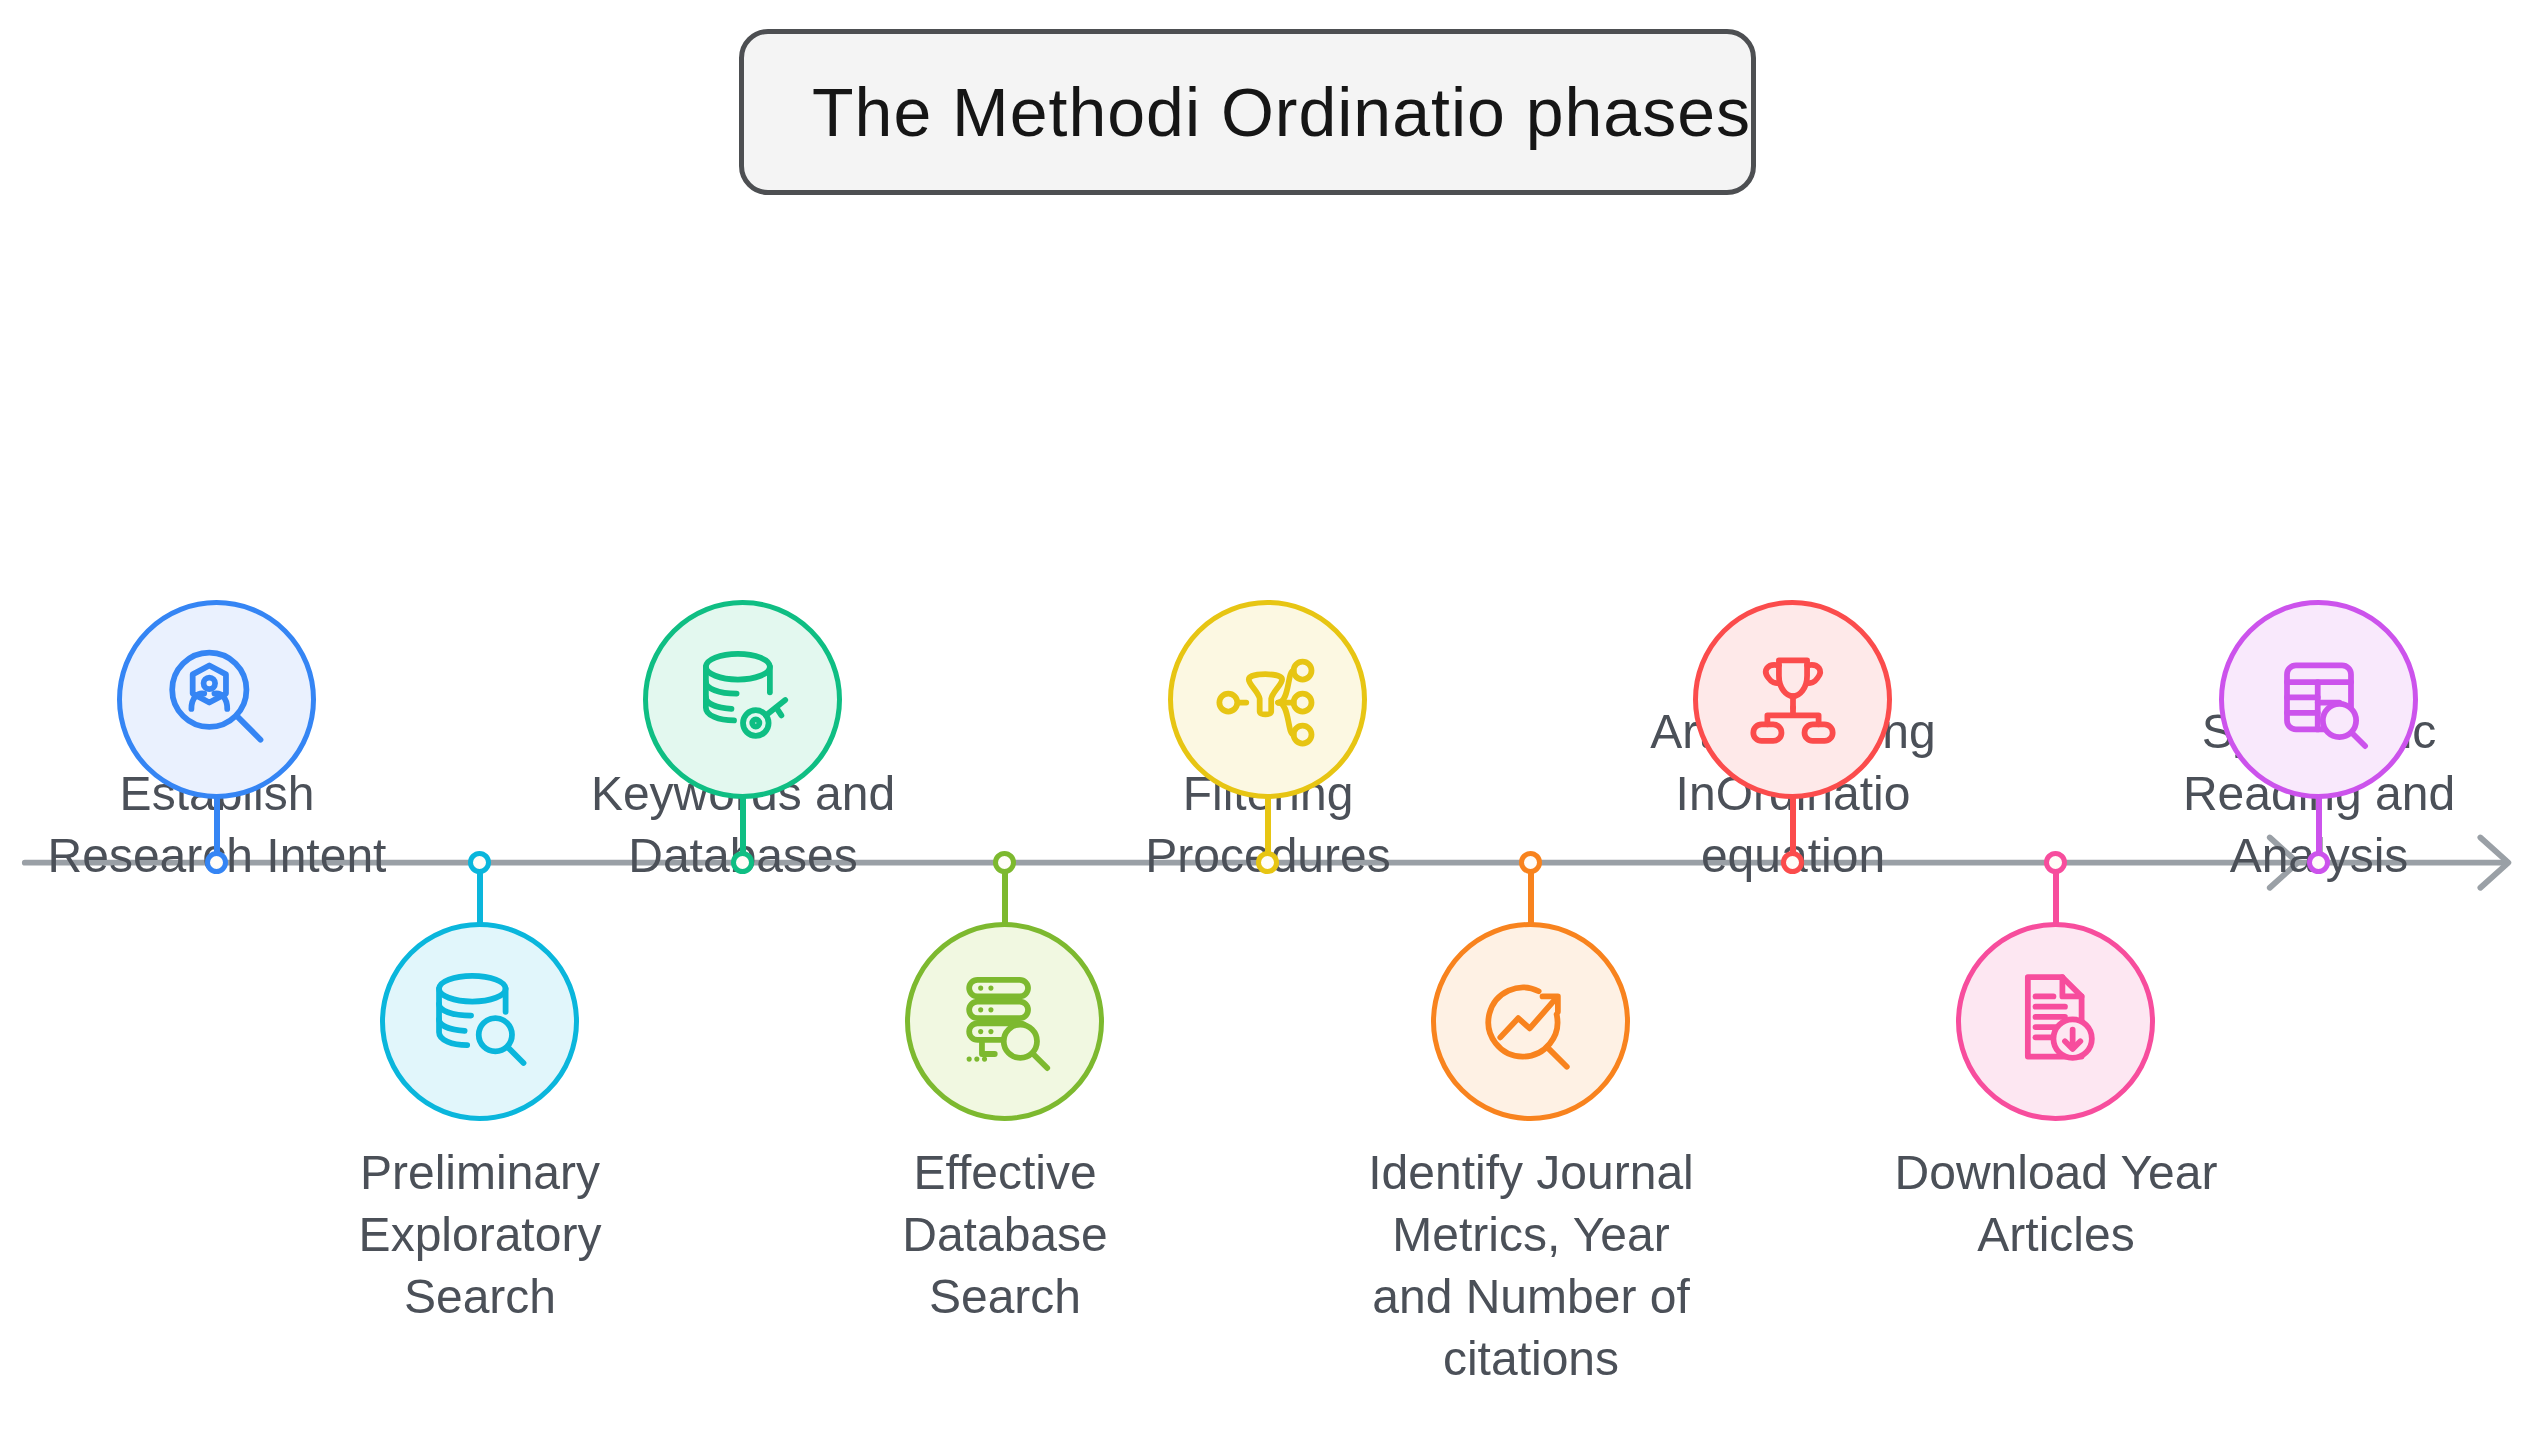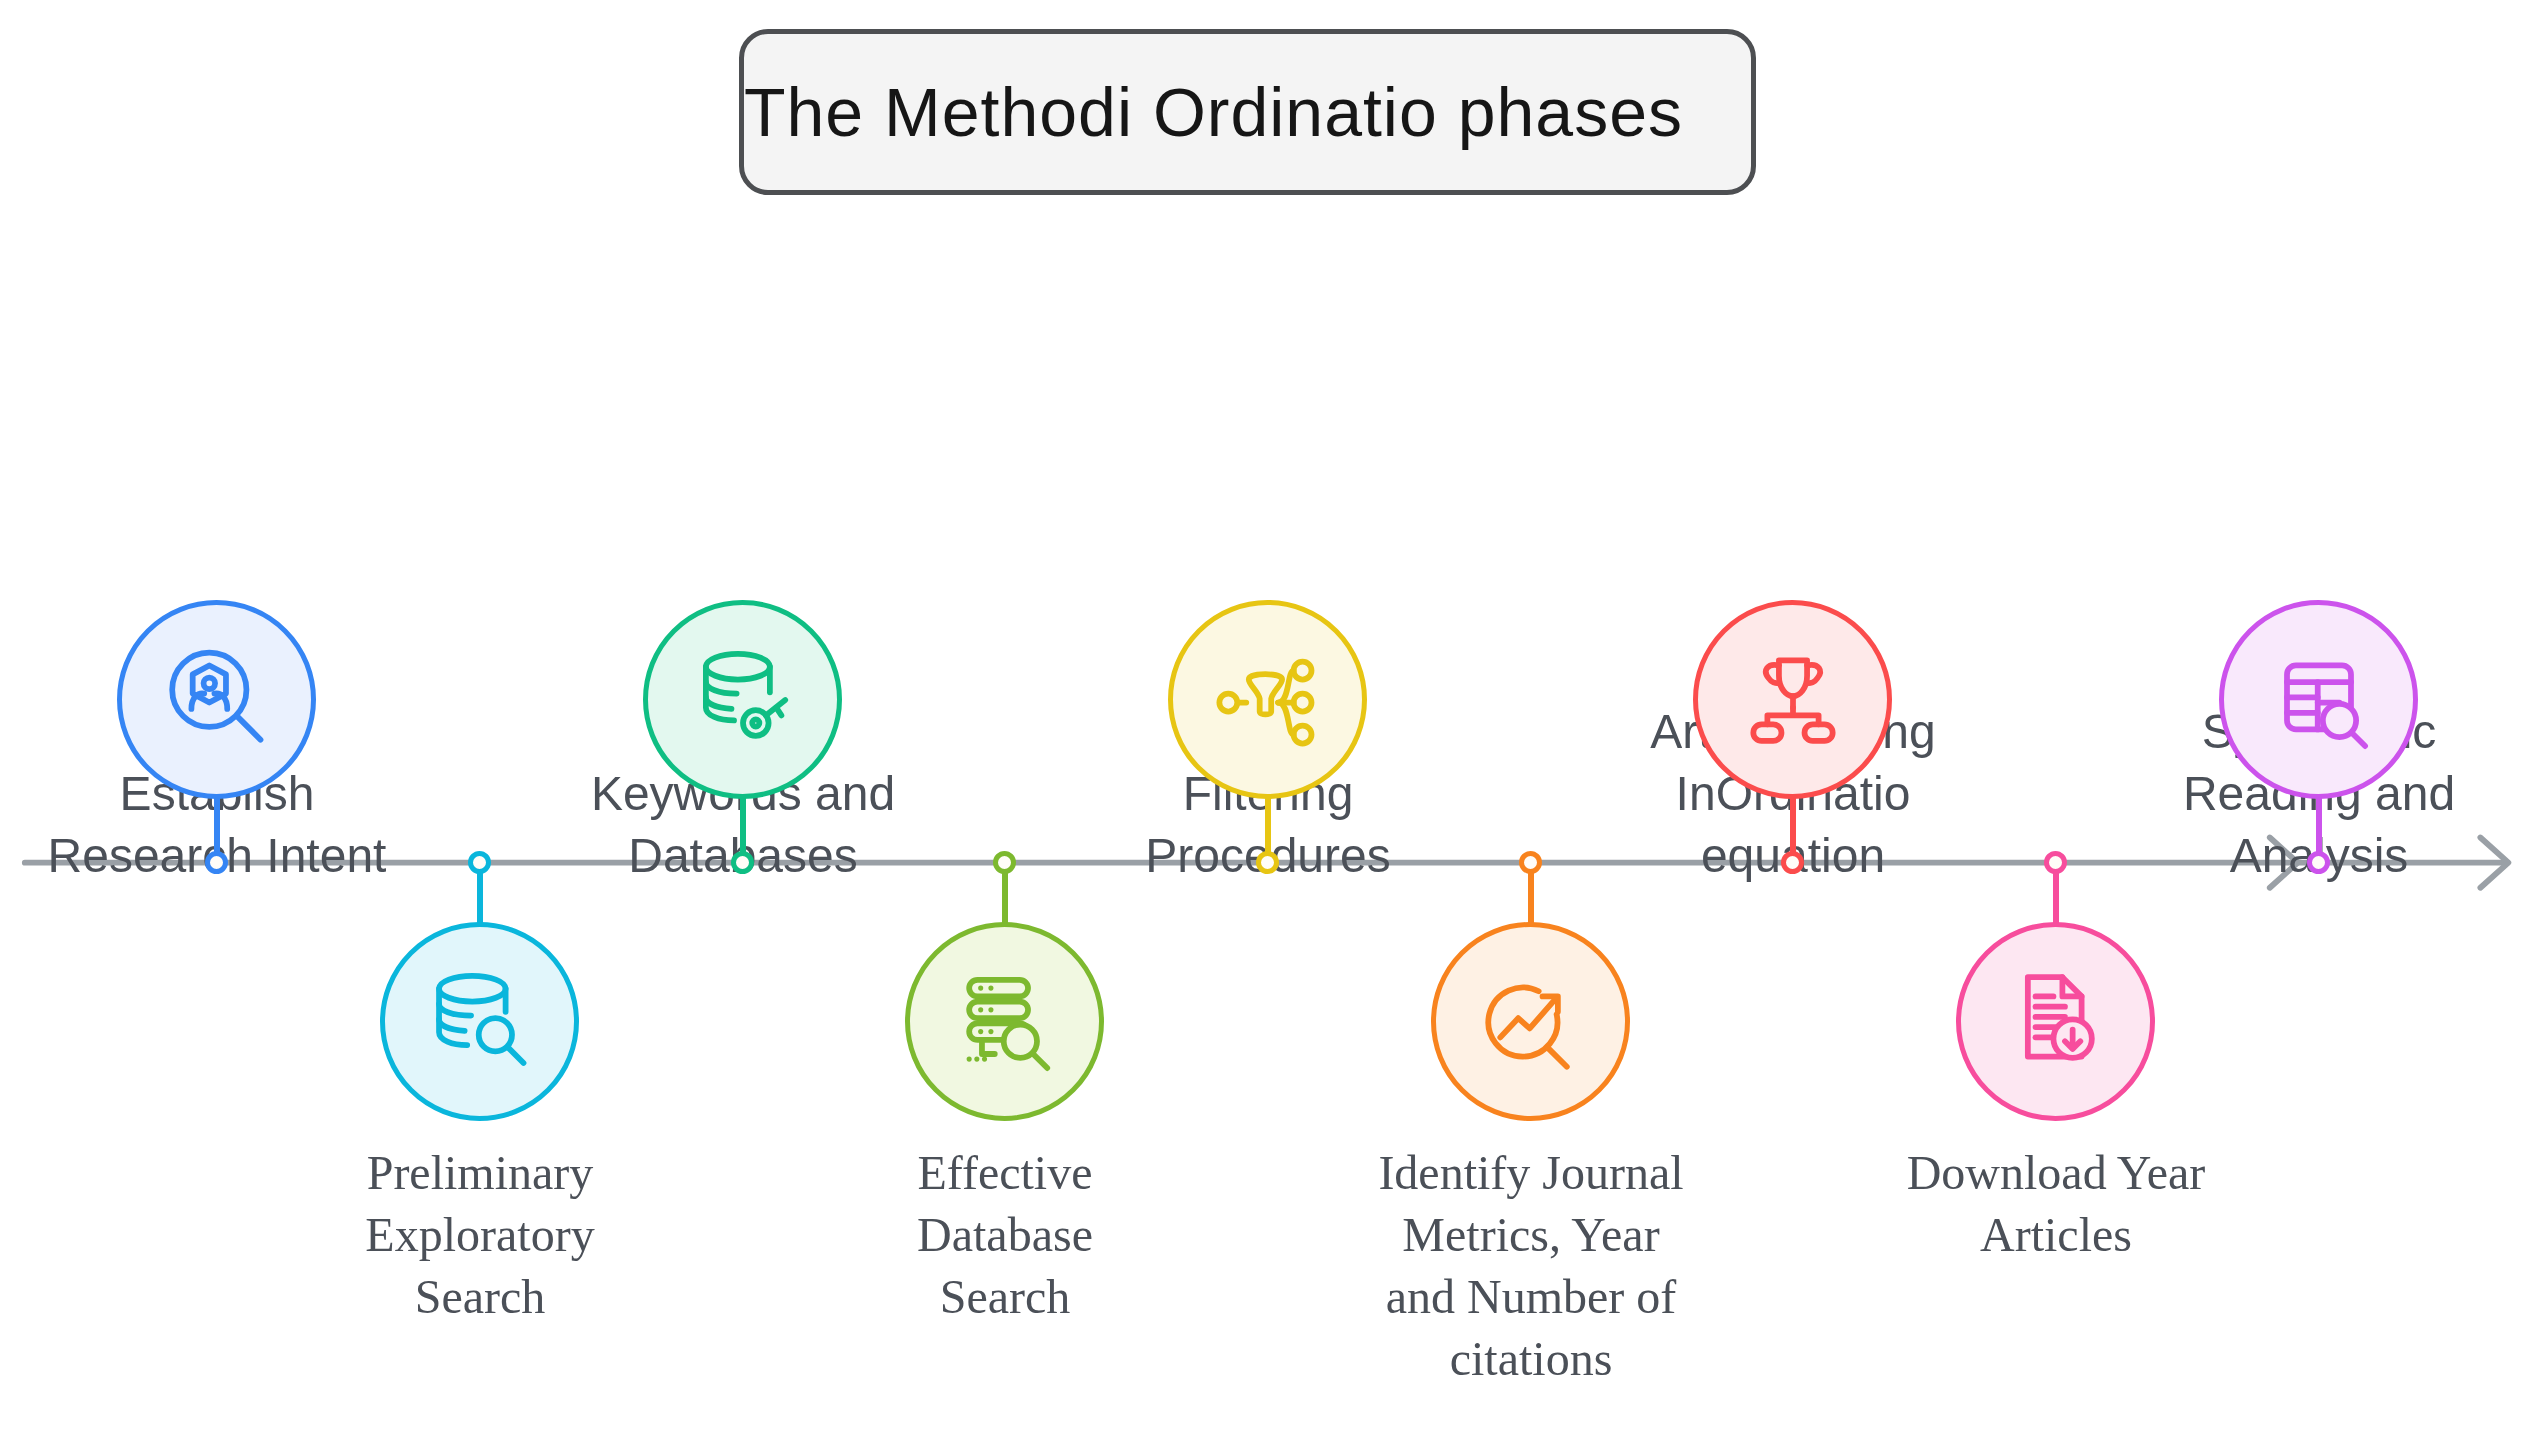--- a/index.html
+++ b/index.html
@@ -1,30 +1,30 @@
 <!DOCTYPE html>
 <html><head>
 <meta charset="utf-8">
 <style>
   html,body{margin:0;padding:0;background:#ffffff;}
   .canvas{position:relative;width:2538px;height:1449px;background:#ffffff;overflow:hidden;
           font-family:"Liberation Sans", sans-serif;}
   
   .title-box{position:absolute;left:739px;top:29px;width:1017px;height:166px;
              background:#f4f4f4;border:5.8px solid #4d4f52;border-radius:29px;
-             display:flex;align-items:center;justify-content:flex-start;box-sizing:border-box;}
+             display:flex;align-items:center;justify-content:flex-end;box-sizing:border-box;}
   .title-box span{font-size:68px;font-weight:500;color:#161616;letter-spacing:1px;white-space:nowrap;}
   
   .axis{position:absolute;left:0;top:0;}
   
   .phase{position:absolute;top:0;left:var(--x);width:0;height:1449px;color:var(--c);}
   .phase .label{position:absolute;transform:translateX(-50%);width:541px;text-align:center;
                 font-size:48px;line-height:62px;font-weight:500;color:#4b5058;white-space:pre-line;}
   .phase.above .label{bottom:562px;}
-  .phase.below .label{top:1142px;font-family:Liberation Serif, serif;}
+  .phase.below .label{top:1142px;}
   .phase .circle{position:absolute;left:-100px;width:199px;height:199px;box-sizing:border-box;
                  border:5.8px solid var(--c);border-radius:50%;background:var(--fill);
                  display:flex;align-items:center;justify-content:center;}
   .phase.above .circle{top:600px;}
   .phase.below .circle{top:922px;}
   .phase .stem{position:absolute;left:-2.9px;width:5.8px;background:var(--c);}
   .phase.above .stem{top:795px;height:58px;}
   .phase.below .stem{top:873px;height:53px;}
   .phase .dot{position:absolute;left:-11.6px;top:851px;width:23px;height:23px;box-sizing:border-box;
               border:5.8px solid var(--c);border-radius:50%;background:#fffdf8;}

